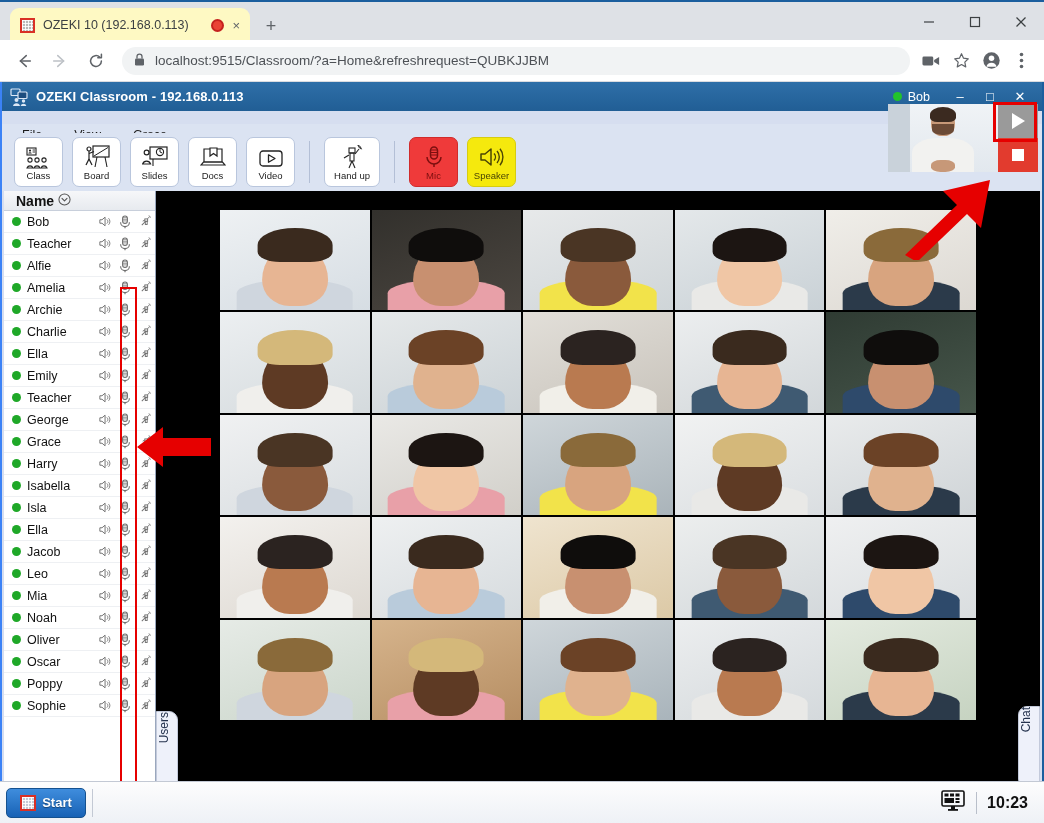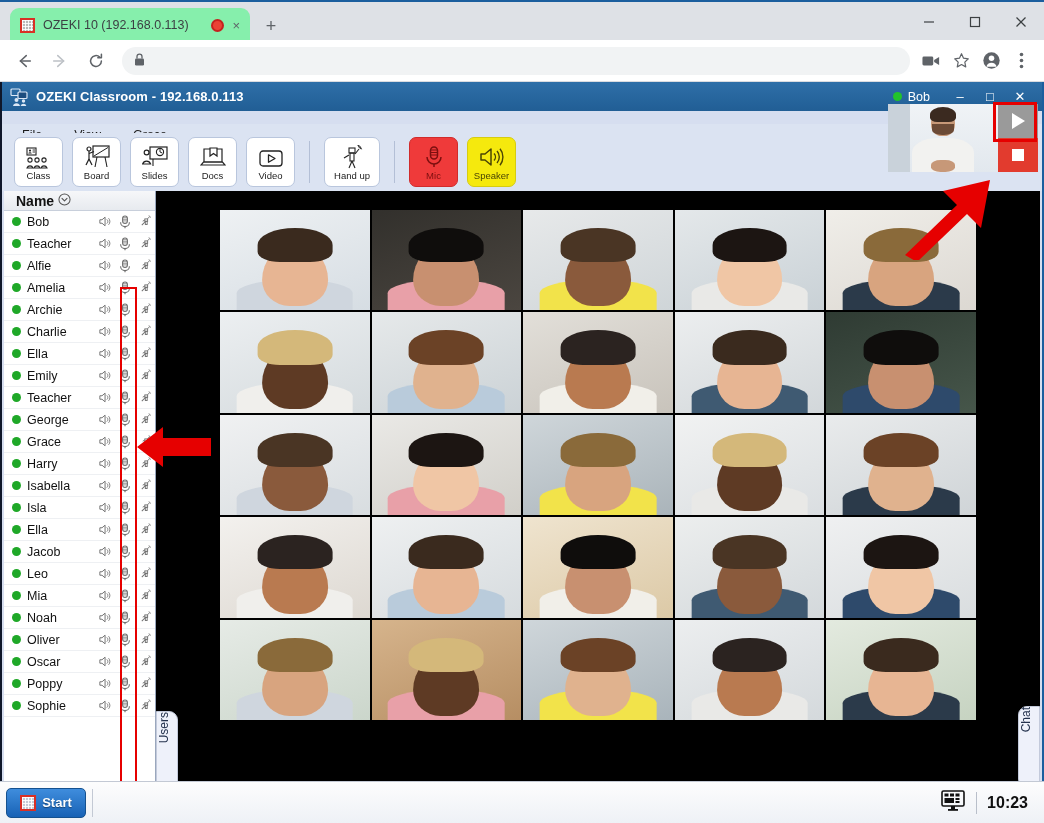--- a/index.html
+++ b/index.html
@@ -12,21 +12,21 @@
   #app { position: relative; width: 1044px; height: 823px; background:#fff; }
 
   
   .browser-titlebar {
     position:absolute; left:0; top:0; width:1044px; height:40px;
     background:#dee1e6;
     border-top:2px solid #1b5e9e;
   }
   .tab {
     position:absolute; left:10px; top:6px; width:240px; height:34px;
-    background:#86efac; border-radius:9px 9px 0 0;
+    background:#fef9c3; border-radius:9px 9px 0 0;
     display:flex; align-items:center; padding:8px 10px; gap:8px;
   }
   .tab-favicon {
     width:15px; height:15px; flex:none;
     border:2px solid #d93025; background:#b9b9b9;
     background-image:
       linear-gradient(to right, rgba(255,255,255,.85) 1px, transparent 1px),
       linear-gradient(to bottom, rgba(255,255,255,.85) 1px, transparent 1px);
     background-size:3px 3px;
   }
@@ -66,21 +66,21 @@
   }
   .omnibox .lock { flex:none; color:#5f6368; }
   .omnibox-url { font-size:13.5px; color:#4d5156; white-space:nowrap; }
   .tb-icon { width:30px; height:30px; display:flex; align-items:center;
     justify-content:center; color:#5f6368; flex:none; }
 
   
   .app-window {
     position:absolute; left:0; top:82px; width:1044px; height:699px;
     background:#d6def0;
-    border-left:2px solid #0f172a; border-right:2px solid #1b5e9e;
+    border-left:2px solid #3b82f6; border-right:2px solid #1b5e9e;
   }
   .app-titlebar {
     position:absolute; left:0; top:0; width:1040px; height:29px;
     background:linear-gradient(#2e6fa8,#215e95);
     display:flex; align-items:center; padding:0 8px; color:#fff;
   }
   .app-logo { width:20px;height:20px;flex:none;margin-right:6px; }
   .app-title { font-size:13px; font-weight:bold; letter-spacing:.1px; }
   .app-title .ip { font-weight:bold; }
   .app-title-right {
@@ -290,20 +290,21 @@
           <path d="M16 2.5 V6.5 H12" fill="none" stroke="#5f6368" stroke-width="1.7" stroke-linecap="round" stroke-linejoin="round"></path>
         </svg>
     </div>
     <div class="omnibox">
       <span class="lock">
         <svg width="11" height="13" viewBox="0 0 11 13">
             <rect x="1" y="5.5" width="9" height="7" rx="1.2" fill="#5f6368"></rect>
             <path d="M3 5.5 V3.6 a2.5 2.5 0 0 1 5 0 V5.5" fill="none" stroke="#5f6368" stroke-width="1.3"></path>
           </svg>
       </span>
+      <span class="omnibox-url">localhost:9515/Classroom/?a=Home&amp;refreshrequest=QUBKJJBM</span>
     </div>
     <div class="tb-icon">
       <svg width="18" height="14" viewBox="0 0 20 14">
           <rect x="0.5" y="2" width="12" height="10" rx="1.6" fill="#5f6368"></rect>
           <path d="M13.5 6 L19 2.5 V11.5 L13.5 8 Z" fill="#5f6368"></path>
         </svg>
     </div>
     <div class="tb-icon">
       <svg width="17" height="17" viewBox="0 0 20 20">
           <path d="M10 2 L12.4 7.3 L18 8 L13.9 11.9 L15 17.5 L10 14.7 L5 17.5 L6.1 11.9 L2 8 L7.6 7.3 Z" fill="none" stroke="#5f6368" stroke-width="1.4" stroke-linejoin="round"></path>

